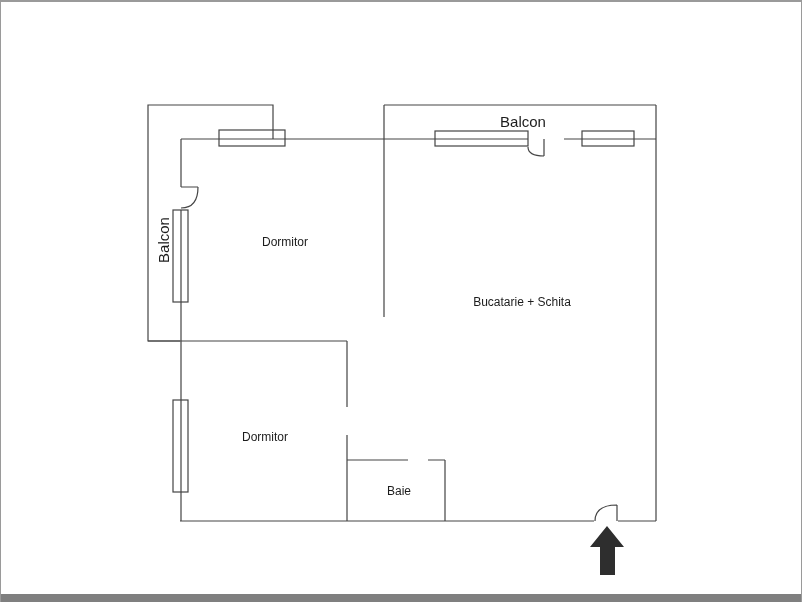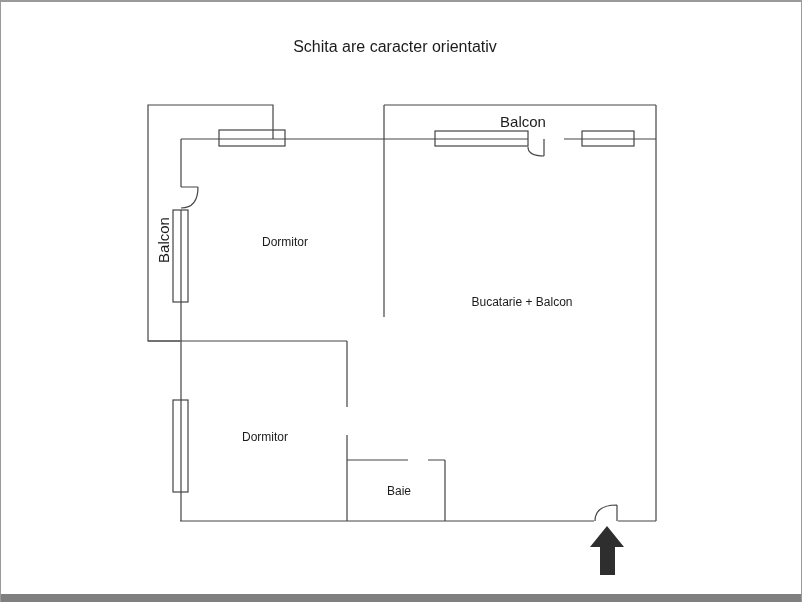--- a/index.html
+++ b/index.html
@@ -75,28 +75,27 @@
     <rect x="172" y="208" width="15" height="92"></rect>
     <rect x="172" y="398" width="15" height="92"></rect>
 
     <path d="M180,185 H197 M197,185 Q197,206 180,206"></path>
     <path d="M543,137 V154 M527,145 Q527,154 543,154"></path>
     <path d="M616,503 V519 M594,519 Q594,503 616,503"></path>
 
     <polygon class="arrow" points="606,524 623,545 614,545 614,573 599,573 599,545 589,545"></polygon>
   </svg>
 
-  <div class="label title" style="left:394px;top:45px;">Schita are caracter orientativ</div>
 
   <div class="label small" style="left:522px;top:119px;">Balcon</div>
 
   <div class="label small rot" style="left:162px;top:238px;">Balcon</div>
 
   <div class="label" style="left:284px;top:240px;">Dormitor</div>
 
   <div class="label" style="left:264px;top:435px;">Dormitor</div>
 
-  <div class="label" style="left:521px;top:300px;">Bucatarie + Balcon</div>
+  <div class="label" style="left:521px;top:300px;">Bucatarie + Schita</div>
 
   <div class="label" style="left:398px;top:489px;">Baie</div>
 
   <div id="bottom-bar"></div>
 </div>
 
 </body></html>

